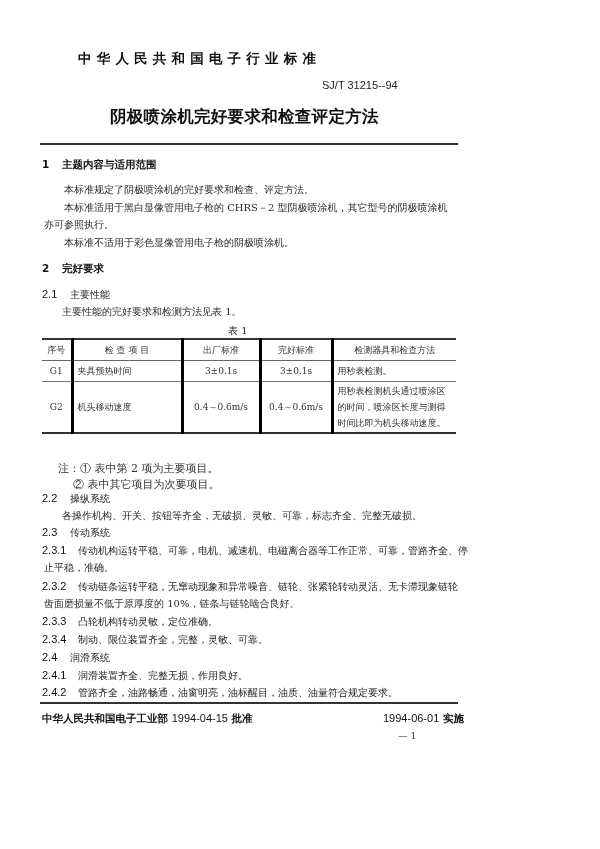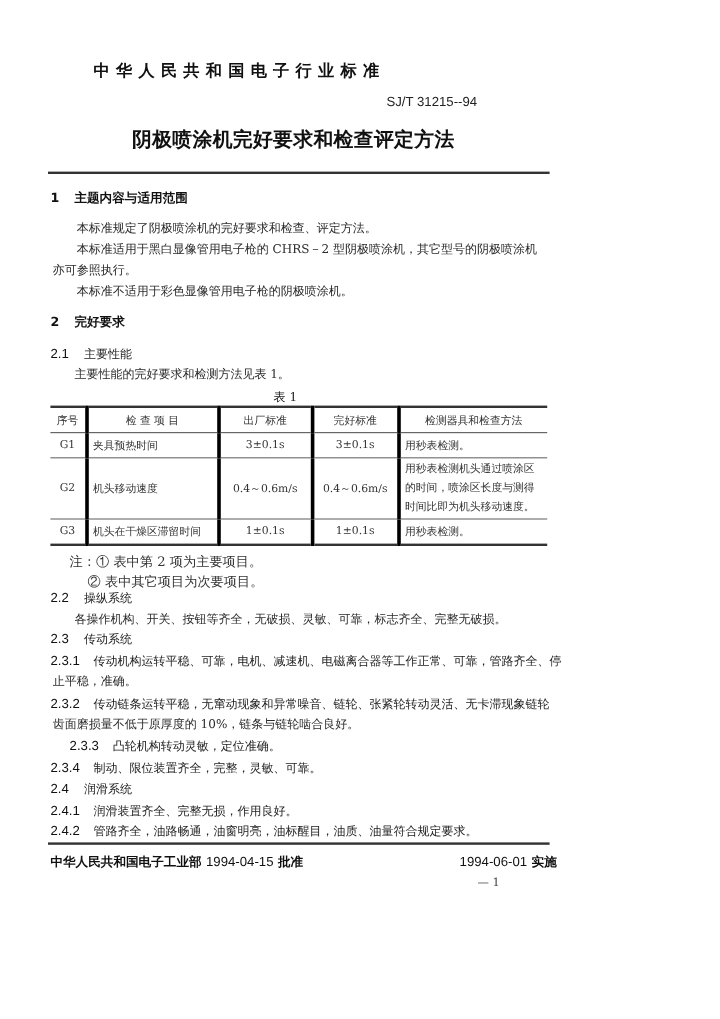--- a/index.html
+++ b/index.html
@@ -88,27 +88,20 @@
       <td class="c">3±0.1s</td>
       <td>用秒表检测。</td>
     </tr>
     <tr>
       <td class="c">G2</td>
       <td>机头移动速度</td>
       <td class="c">0.4～0.6m/s</td>
       <td class="c">0.4～0.6m/s</td>
       <td class="multi" style="height:50px;">用秒表检测机头通过喷涂区的时间，喷涂区长度与测得时间比即为机头移动速度。</td>
     </tr>
-    <tr>
-      <td class="c">G3</td>
-      <td>机头在干燥区滞留时间</td>
-      <td class="c">1±0.1s</td>
-      <td class="c">1±0.1s</td>
-      <td>用秒表检测。</td>
-    </tr>
   </tbody>
 </table>
 
 <div class="abs notes" style="left:58px; top:461px;">注：① 表中第 2 项为主要项目。</div>
 <div class="abs notes" style="left:73px; top:477px;">② 表中其它项目为次要项目。</div>
 
 <div class="abs sec" style="left:42px; top:492px;">
   <span class="num" style="width:28px;">2.2</span><span>操纵系统</span>
 </div>
 <div class="abs para" style="left:62px; top:509px;">各操作机构、开关、按钮等齐全，无破损、灵敏、可靠，标志齐全、完整无破损。</div>
@@ -121,21 +114,21 @@
   <span class="num" style="width:36px;">2.3.1</span><span>传动机构运转平稳、可靠，电机、减速机、电磁离合器等工作正常、可靠，管路齐全、停</span>
 </div>
 <div class="abs para" style="left:44px; top:561px;">止平稳，准确。</div>
 
 <div class="abs sec" style="left:42px; top:580px;">
   <span class="num" style="width:36px;">2.3.2</span><span>传动链条运转平稳，无窜动现象和异常噪音、链轮、张紧轮转动灵活、无卡滞现象链轮</span>
 </div>
 <div class="abs para" style="left:44px; top:597px;">齿面磨损量不低于原厚度的 10%，链条与链轮啮合良好。</div>
 
 <div class="abs sec" style="left:42px; top:615px;">
-  <span class="num" style="width:36px;margin-left:16px;">2.3.3</span><span>凸轮机构转动灵敏，定位准确。</span>
+  <span class="num" style="width:36px;">2.3.3</span><span>凸轮机构转动灵敏，定位准确。</span>
 </div>
 <div class="abs sec" style="left:42px; top:633px;">
   <span class="num" style="width:36px;">2.3.4</span><span>制动、限位装置齐全，完整，灵敏、可靠。</span>
 </div>
 
 <div class="abs sec" style="left:42px; top:651px;">
   <span class="num" style="width:28px;">2.4</span><span>润滑系统</span>
 </div>
 <div class="abs sec" style="left:42px; top:669px;">
   <span class="num" style="width:36px;">2.4.1</span><span>润滑装置齐全、完整无损，作用良好。</span>

